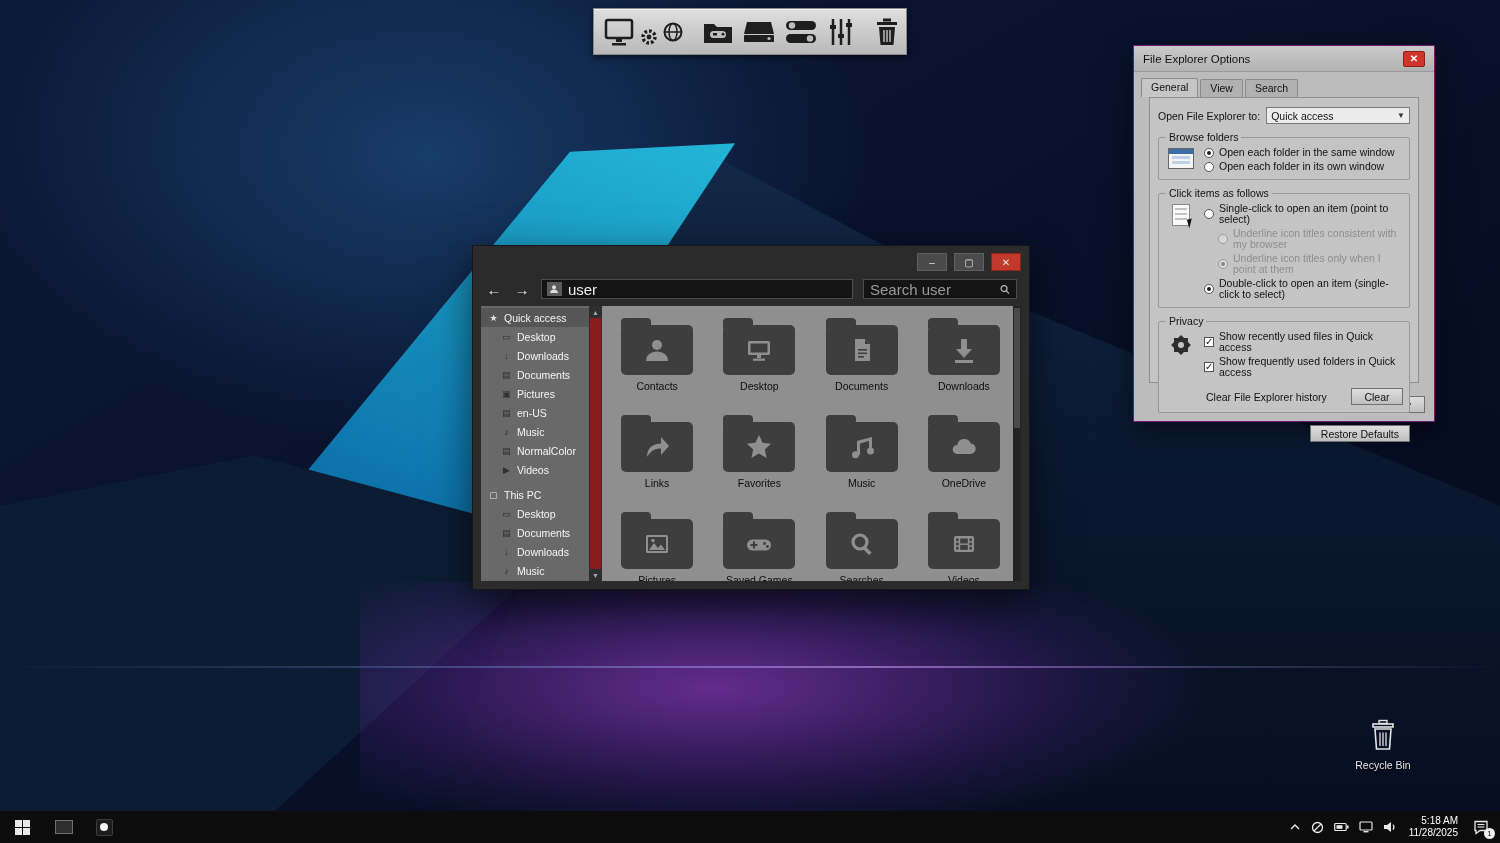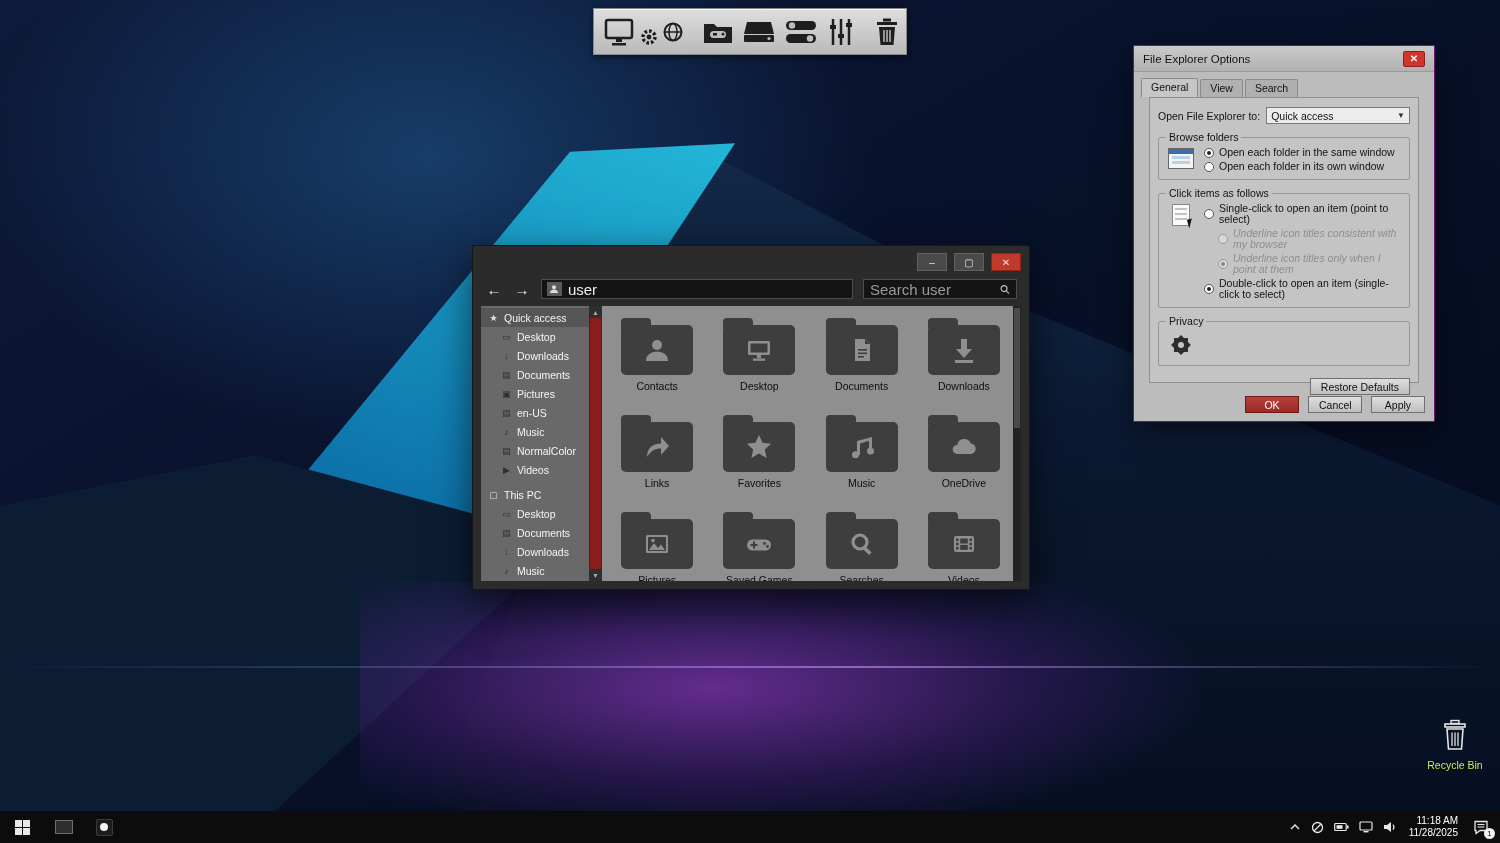--- a/index.html
+++ b/index.html
@@ -85,21 +85,21 @@
   .row-opento { display:flex; align-items:center; gap:6px; }
   .selectbox { flex:1; height:17px; background:#ececec; border:1px solid #7a7a7a; display:flex; align-items:center;
                padding:0 4px; gap:4px; cursor:default; }
   .selectbox .chev { margin-left:auto; font-size:8px; color:#333; }
   .group { border:1px solid #979797; border-radius:2px; position:relative; margin-top:13px; padding:9px 6px 7px 6px;
            display:flex; gap:7px; background:#c4c4c4; }
   .glegend { position:absolute; top:-7px; left:7px; background:#c4c4c4; padding:0 3px; font-size:10.5px; }
   .gicon { width:32px; flex:none; display:flex; align-items:flex-start; justify-content:center; padding-top:1px; }
   .gopts { flex:1; display:flex; flex-direction:column; gap:3px; }
   .opt { display:flex; align-items:center; gap:5px; line-height:11px; }
-  .opt.sub { margin-left:14px;font-style:italic; }
+  .opt.sub { margin-left:14px; }
   .opt.disabled { color:#8e8e8e; }
   .radio { width:10px; height:10px; border-radius:50%; border:1px solid #555; background:#fff; flex:none; position:relative; }
   .radio.checked::after { content:''; position:absolute; left:2px; top:2px; width:4px; height:4px; border-radius:50%; background:#222; }
   .radio.disabled { border-color:#9a9a9a; background:#d8d8d8; }
   .radio.disabled.checked::after { background:#8a8a8a; }
   .checkbox { width:10px; height:10px; border:1px solid #555; background:#fff; flex:none; position:relative; }
   .checkbox.checked::after { content:'\2713'; position:absolute; left:0px; top:-2px; font-size:10px; color:#1a1a1a; }
   .btn { height:17px; padding:0 10px; background:linear-gradient(#dedede,#bfbfbf); border:1px solid #707070;
          font-size:10.5px; font-family:"Liberation Sans", sans-serif; color:#111; cursor:default; }
   .clearrow { display:flex; align-items:center; margin-top:7px; padding-left:2px; }
@@ -126,21 +126,21 @@
   .tb-app .dot-sq { width:17px; height:17px; background:#1c1c1c; border:1px solid #3c3c3c; border-radius:2px;
                     display:flex; align-items:center; justify-content:center; }
   .tb-app .dot { width:8px; height:8px; border-radius:50%; background:#f2f2f2; }
   .tray { margin-left:auto; display:flex; align-items:center; gap:10px; padding-right:8px; }
   .clock { text-align:right; font-size:10px; line-height:12px; padding:0 2px; }
   .ac-wrap { position:relative; width:22px; height:22px; display:flex; align-items:center; justify-content:center; }
   .ac-badge { position:absolute; right:-3px; bottom:-1px; min-width:11px; height:11px; border-radius:6px;
               background:#f2f2f2; color:#111; font-size:8px; line-height:11px; text-align:center; padding:0 2px; }
 
   
-  .recycle { position:absolute; left:1424px; top:718px; width:62px; text-align:center; color:#bef264; cursor:default; }
+  .recycle { position:absolute; left:1352px; top:718px; width:62px; text-align:center; color:#e5e5e5; cursor:default; }
   .recycle .rlabel { margin-top:3px; font-size:10.5px; text-shadow:0 1px 2px #000; }
 </style>
 </head>
 <body>
 
 <div id="screen">
 
   <div class="wp"></div>
   <div class="wp-glow"></div>
   <div class="wp-slope-r"></div>
@@ -500,20 +500,34 @@
 
       <div class="group">
         <span class="glegend">Privacy</span>
         <div class="gicon">
           <svg width="26" height="26" viewBox="0 0 26 26">
             <rect x="6" y="6" width="14" height="14" fill="#2d2d2d"></rect>
             <rect x="6" y="6" width="14" height="14" fill="#2d2d2d" transform="rotate(45 13 13)"></rect>
             <circle cx="13" cy="13" r="6.5" fill="#2d2d2d"></circle>
               <circle cx="13" cy="13" r="3" fill="#c4c4c4"></circle>
           </svg>
+        </div>
+        <div class="gopts">
+          <div class="opt">
+            <span class="checkbox checked"></span>
+            <span>Show recently used files in Quick access</span>
+          </div>
+          <div class="opt">
+            <span class="checkbox checked"></span>
+            <span>Show frequently used folders in Quick access</span>
+          </div>
+          <div class="clearrow">
+            <span>Clear File Explorer history</span>
+            <button class="btn">Clear</button>
+          </div>
         </div>
       </div>
 
       <div class="restorerow">
         <button class="btn">Restore Defaults</button>
       </div>
     </div>
     <div class="dlgbtns">
       <button class="btn ok">OK</button>
       <button class="btn">Cancel</button>
@@ -566,21 +580,21 @@
       </svg>
       <svg width="14" height="12" viewBox="0 0 14 12">
         <rect x="1" y="1" width="12" height="8" rx="1" fill="none" stroke="#e8e8e8" stroke-width="1.2"></rect>
         <rect x="4.5" y="10" width="5" height="1.4" fill="#e8e8e8"></rect>
       </svg>
       <svg width="14" height="12" viewBox="0 0 14 12">
         <polygon points="1,4 4,4 8,1 8,11 4,8 1,8" fill="#e8e8e8"></polygon>
         <path d="M10 3.5a4 4 0 0 1 0 5" fill="none" stroke="#e8e8e8" stroke-width="1.2"></path>
       </svg>
       <div class="clock">
-        <div>11:18 AM</div>
+        <div>5:18 AM</div>
         <div>11/28/2025</div>
       </div>
       <div class="ac-wrap">
         <svg width="16" height="15" viewBox="0 0 16 15">
           <path d="M2 1.5h12v9H7l-4 3v-3H2z" fill="none" stroke="#e8e8e8" stroke-width="1.3"></path>
           <line x1="4.5" y1="4.5" x2="11.5" y2="4.5" stroke="#e8e8e8" stroke-width="1.1"></line>
           <line x1="4.5" y1="7" x2="11.5" y2="7" stroke="#e8e8e8" stroke-width="1.1"></line>
         </svg>
         <span class="ac-badge">1</span>
       </div>

